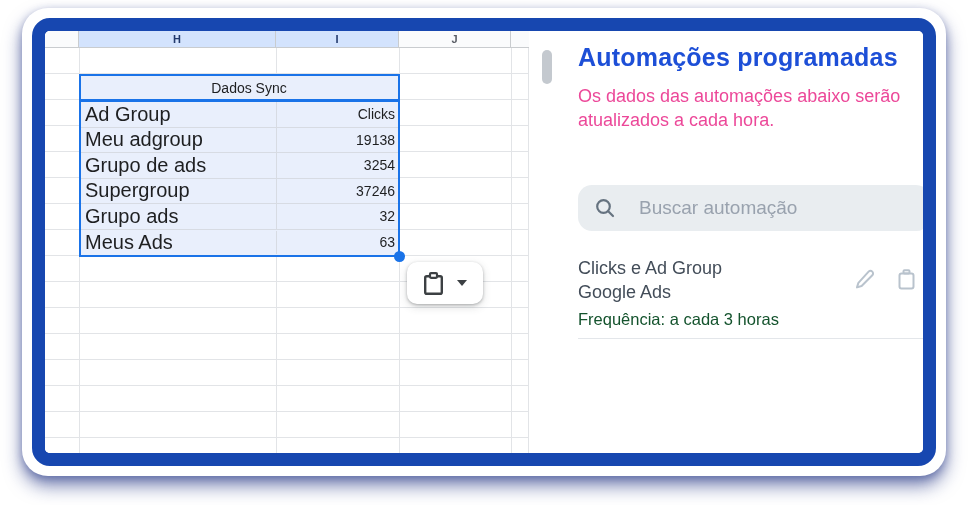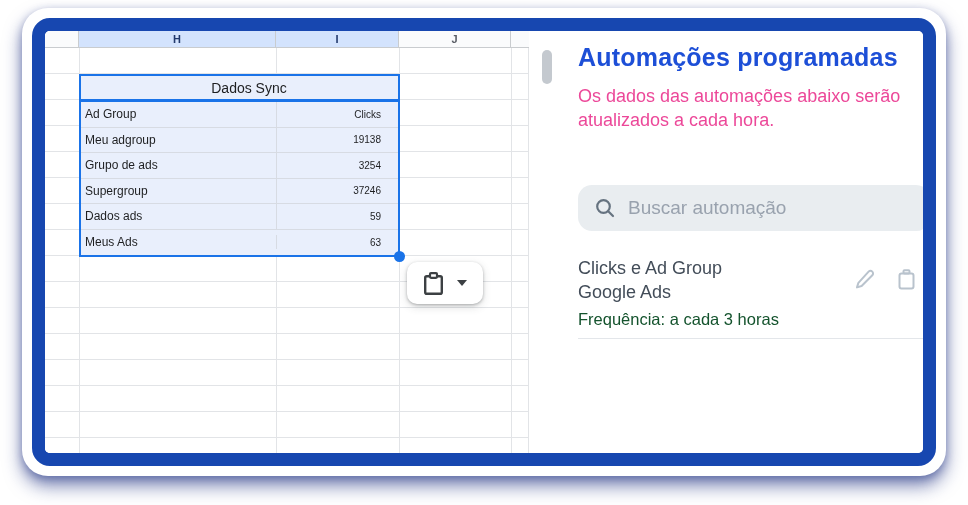--- a/index.html
+++ b/index.html
@@ -40,22 +40,22 @@
     display:flex; align-items:center; justify-content:center;
     font-size:14px; color:#1e1f21;padding-left:19px;
   }
   .sel-data {
     position:absolute; left:34px; top:52px; width:321px; height:157px;
     background:#e9effc; border:2px solid #1a73e8;
     display:grid; grid-template-rows:repeat(6,1fr);
   }
   .trow { display:flex; border-bottom:1px solid #d7dbe3; }
   .trow:last-child { border-bottom:none;align-items:center; }
-  .tname { width:196px; border-right:1px solid #d7dbe3; display:flex; align-items:center; padding-left:4px; font-size:12px; color:#1e1f21; }
-  .tval  { flex:1; display:flex; align-items:center; justify-content:flex-end; padding-right:17px; font-size:10px; color:#1e1f21; }
+  .tname { width:196px; border-right:1px solid #d7dbe3; display:flex; align-items:center; padding-left:4px; font-size:20px; color:#1e1f21; }
+  .tval  { flex:1; display:flex; align-items:center; justify-content:flex-end; padding-right:3px; font-size:14px; color:#1e1f21; }
 
   .handle { position:absolute; left:349px; top:203px; width:11px; height:11px; border-radius:50%; background:#1a73e8; }
 
   .paste-btn {
     position:absolute; left:362px; top:214px; width:76px; height:42px;
     background:#fff; border-radius:10px;
     box-shadow:0 1px 3px rgba(60,64,67,0.35), 0 3px 8px rgba(60,64,67,0.18);
     display:flex; align-items:center; justify-content:center; gap:13px;
   }
   .caret-down { width:0; height:0; border-left:5px solid transparent; border-right:5px solid transparent; border-top:6px solid #3c4043; }
@@ -67,21 +67,21 @@
   
   .sidebar { flex:1; padding:12px 18px 0 21px; background:#fff; }
   .sb-title { font-size:25px; font-weight:bold; color:#1d4fd7; letter-spacing:0.2px; }
   .sb-desc { margin-top:13px; width:352px; font-size:18px; line-height:1.32; color:#ec4899; }
   .search-box {
     margin-top:52px; height:46px; border-radius:14px; background:#e9edf0;
     display:flex; align-items:center; padding:0 16px; gap:12px;
   }
   .search-box input {
     border:none; outline:none; background:transparent; flex:1;
-    font-size:19px; color:#39434e; font-family:"Liberation Sans", sans-serif;
+    font-size:19px; color:#39434e; font-family:"Liberation Sans", sans-serif;margin-left:11px;
   }
   .search-box input::placeholder { color:#99a2ae; opacity:1; }
 
   .auto-item { margin-top:25px; }
   .auto-row { display:flex; justify-content:space-between; align-items:center; }
   .auto-texts div { font-size:18px; line-height:1.35; color:#434d59; }
   .auto-actions { display:flex; gap:18px; align-items:center; padding-right:12px; }
   .auto-freq { margin-top:6px; font-size:16.5px; color:#14532d; }
   .divider { margin-top:9px; border-top:1px solid #e3e6ea; }
 
@@ -123,22 +123,22 @@
             </div>
             <div class="trow">
               <div class="tname">Grupo de ads</div>
               <div class="tval">3254</div>
             </div>
             <div class="trow">
               <div class="tname">Supergroup</div>
               <div class="tval">37246</div>
             </div>
             <div class="trow">
-              <div class="tname">Dados ads</div>
-              <div class="tval">59</div>
+              <div class="tname">Grupo ads</div>
+              <div class="tval">32</div>
             </div>
             <div class="trow">
               <div class="tname">Meus Ads</div>
               <div class="tval">63</div>
             </div>
           </div>
 
           <div class="handle"></div>
 
           <div class="paste-btn">

